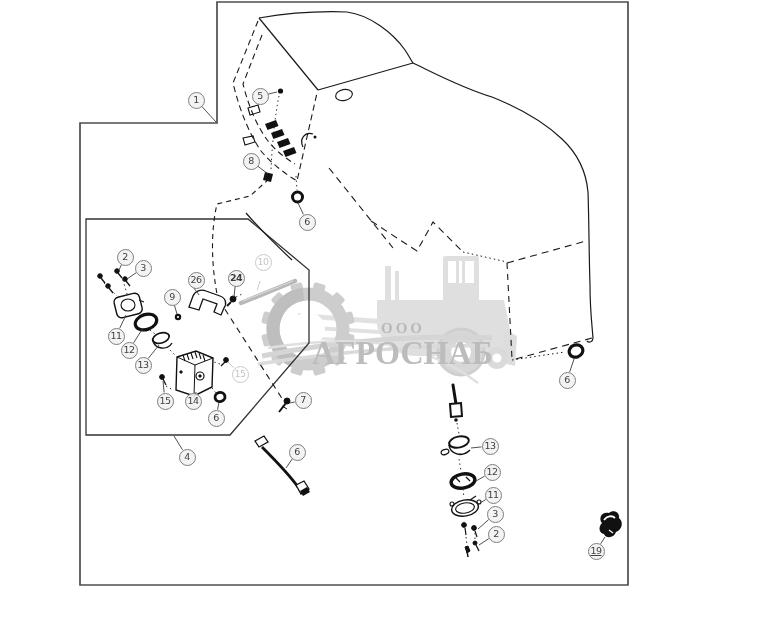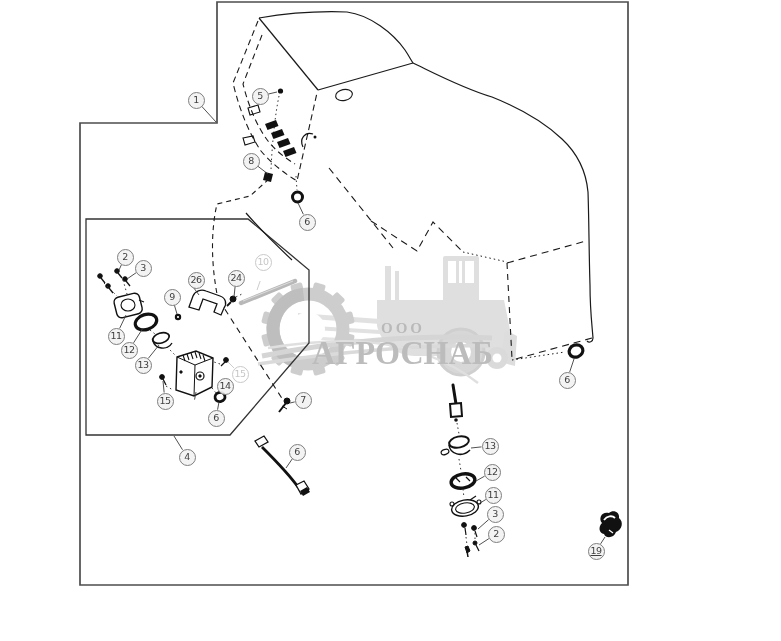--- a/index.html
+++ b/index.html
@@ -288,27 +288,27 @@
 
 <div id="callout-layer">
       <div class="callout" style="left: 187.5px; top: 91.5px;">1</div>
       <div class="callout" style="left: 251.5px; top: 87.5px;">5</div>
       <div class="callout" style="left: 242.5px; top: 152.5px;">8</div>
       <div class="callout" style="left: 298.5px; top: 213.5px;">6</div>
       <div class="callout" style="left: 116.5px; top: 248.5px;">2</div>
       <div class="callout" style="left: 134.5px; top: 259.5px;">3</div>
       <div class="callout" style="left: 179.5px; top: 271.5px; margin-left: 8px;">26</div>
       <div class="callout" style="left: 163.5px; top: 288.5px;">9</div>
-      <div class="callout" style="left: 227.5px; top: 269.5px;">24</div>
+      <div class="callout" style="left: 227.5px; top: 269.5px; font-weight: bold;">24</div>
       <div class="callout faded" style="left: 254.5px; top: 254px;">10</div>
       <div class="callout" style="left: 107.5px; top: 327.5px;">11</div>
       <div class="callout" style="left: 120.5px; top: 341.5px;">12</div>
       <div class="callout" style="left: 134.5px; top: 356.5px;">13</div>
       <div class="callout" style="left: 156.5px; top: 392.5px;">15</div>
-      <div class="callout" style="left: 184.5px; top: 378px; margin-left: 32px;">14</div>
+      <div class="callout" style="left: 184.5px; top: 393px;">14</div>
       <div class="callout" style="left: 207.5px; top: 409.5px;">6</div>
       <div class="callout faded" style="left: 231.5px; top: 365.5px;">15</div>
       <div class="callout" style="left: 178.5px; top: 448.5px;">4</div>
       <div class="callout" style="left: 294.5px; top: 391.5px;">7</div>
       <div class="callout" style="left: 288.5px; top: 443.5px;">6</div>
       <div class="callout" style="left: 481.5px; top: 437.5px;">13</div>
       <div class="callout" style="left: 483.5px; top: 463.5px;">12</div>
       <div class="callout" style="left: 484.5px; top: 486.5px;">11</div>
       <div class="callout" style="left: 486.5px; top: 505.5px;">3</div>
       <div class="callout" style="left: 487.5px; top: 525.5px;">2</div>

